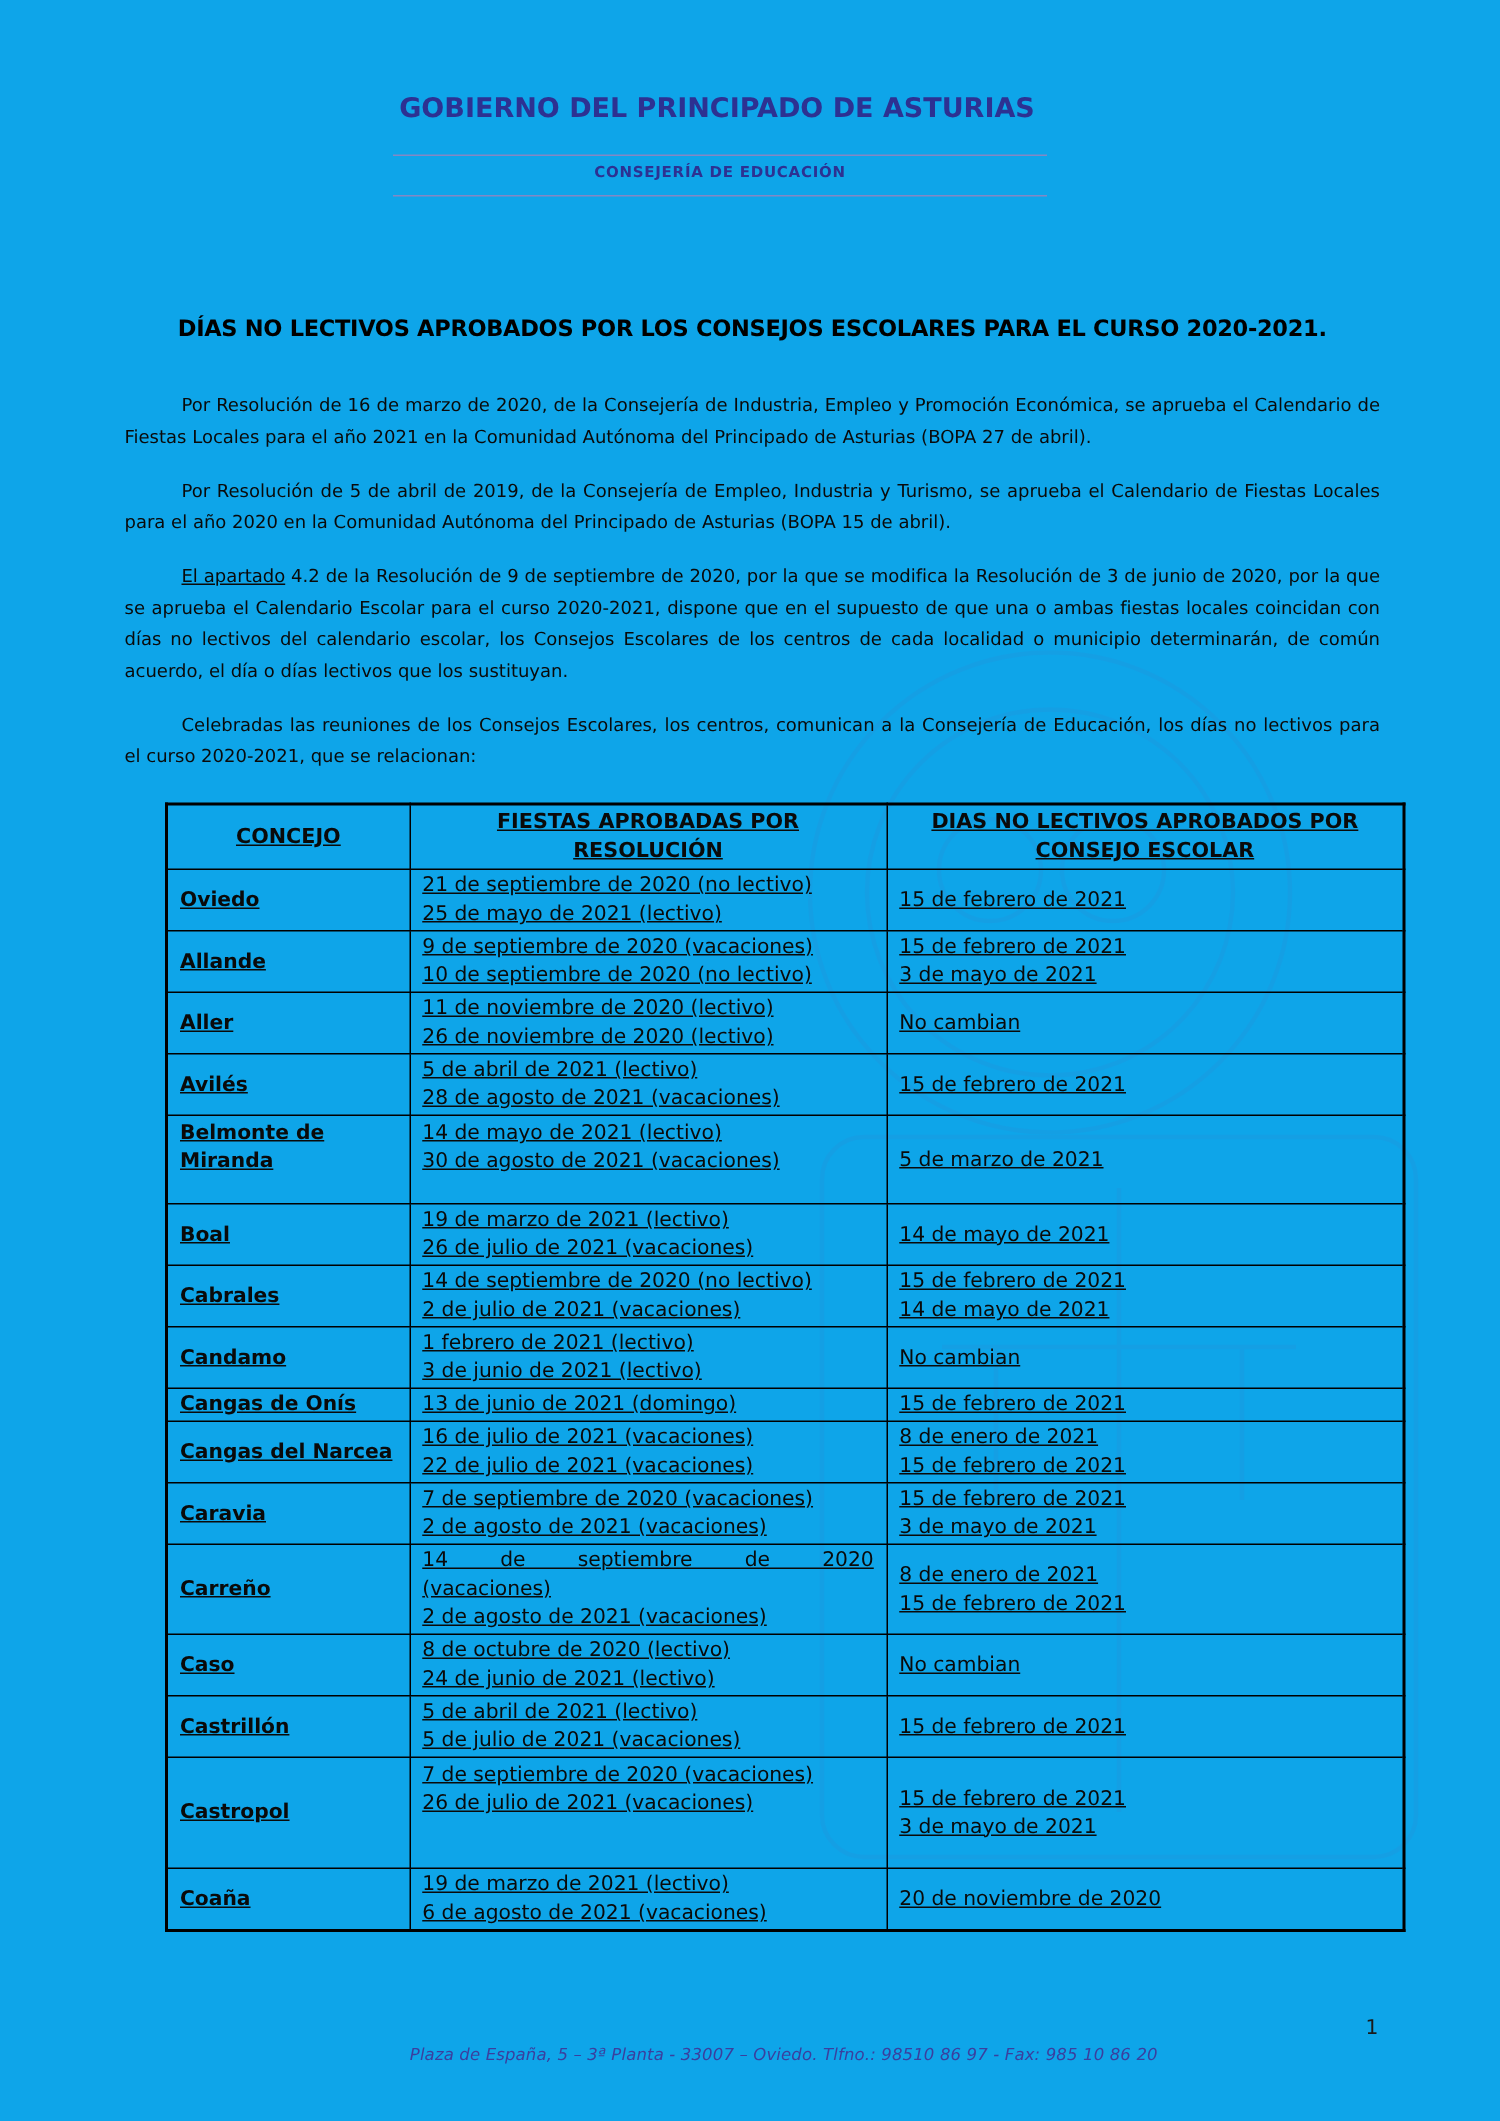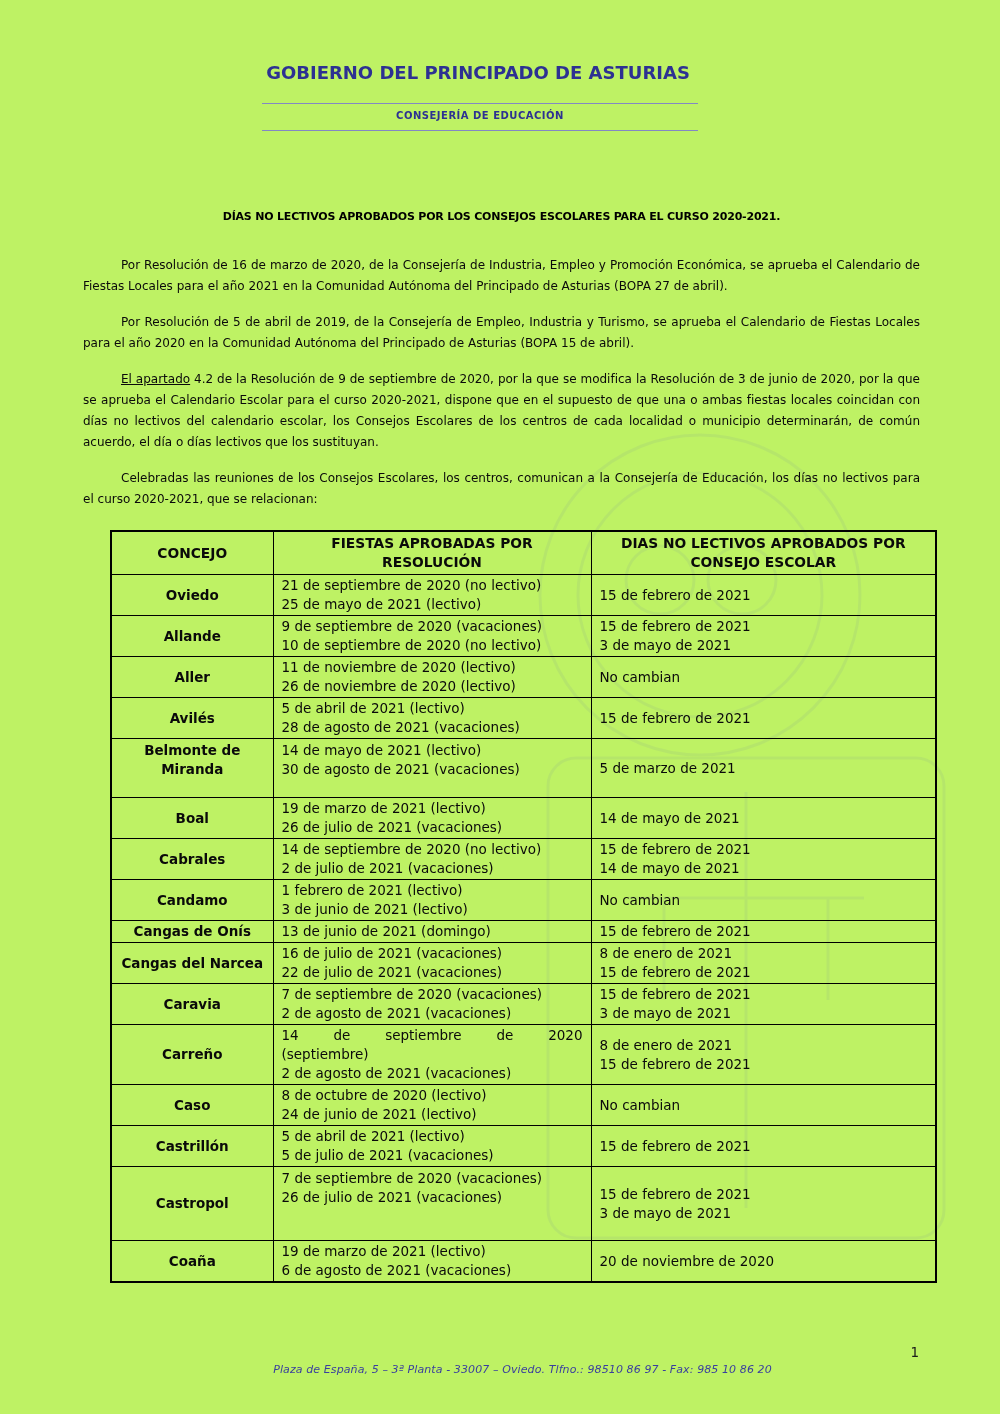--- a/index.html
+++ b/index.html
@@ -1,20 +1,20 @@
 <!DOCTYPE html>
 <html lang="es"><head>
 <meta charset="utf-8">
 <style>
   html, body { margin: 0; padding: 0; background: #ffffff; }
   .page {
     position: relative;
     width: 1000px;
     height: 1414px;
-    background: #bef264;
+    background: #0ea5e9;
     font-family: "DejaVu Sans", "Liberation Sans", sans-serif;
     color: #0a0a0a;
     overflow: hidden;
   }
 
   
   .watermark {
     position: absolute;
     left: 0; top: 0;
     width: 1000px; height: 1414px;
@@ -40,54 +40,55 @@
   .lh-dir {
     position: absolute; left: 708px; top: 119px; width: 240px;
     font-size: 12px; line-height: 15px; color: #3a3f9e; letter-spacing: 0.2px;
   }
 
   
   .content { position: relative; padding: 0 80px 0 83px; }
   .doc-title {
     margin: 40px 0 32px 0;
     text-align: center;
-    font-size: 11px; font-weight: bold; color: #000;
+    font-size: 15px; font-weight: bold; color: #000;
     letter-spacing: -0.2px;
   }
   .content p {
     margin: 0 0 15px 0;
     font-size: 12px; line-height: 21px;
     text-align: justify;
     text-indent: 38px;
   }
   .u { text-decoration: underline; }
 
   
   .tbl-wrap { margin: 20px 0 0 27px; }
   table.concejos {
     width: 825px;
     border-collapse: collapse;
     border: 2px solid #000;
     table-layout: fixed;
+    text-decoration: underline;
   }
   table.concejos th, table.concejos td {
     border: 1px solid #000;
   }
   table.concejos th {
     font-size: 13.8px; font-weight: bold; text-align: center;
     line-height: 19px; padding: 2px 6px; vertical-align: middle;
   }
   th.h-fiestas { padding: 2px 40px; }
   th.h-dias    { padding: 2px 8px; }
   table.concejos td {
     font-size: 13.5px; line-height: 19px;
     padding: 1px 8px; vertical-align: middle;
   }
   td.cell-concejo {
-    text-align: center; font-weight: bold; padding: 1px 16px;
+    font-weight: bold; padding: 1px 16px;
   }
   td.cell-fiestas div, td.cell-dias div { min-height: 19px; }
   .justify-line { text-align: justify; text-align-last: justify; }
 
   tr.row-spacious-sm td { height: 55px; }
   tr.row-spacious-sm td.cell-concejo,
   tr.row-spacious-sm td.cell-fiestas { vertical-align: top; padding-top: 2px; }
   tr.row-spacious-lg td { height: 70px; }
   tr.row-spacious-lg td.cell-fiestas { vertical-align: top; padding-top: 2px; }
 
@@ -260,21 +261,21 @@
               </td>
               <td class="cell-dias">
                 <div>15 de febrero de 2021</div>
                 <div>3 de mayo de 2021</div>
               </td>
             </tr>
             <tr>
               <td class="cell-concejo">Carreño</td>
               <td class="cell-fiestas">
                 <div class="justify-line">14 de septiembre de 2020</div>
-                <div>(septiembre)</div>
+                <div>(vacaciones)</div>
                 <div>2 de agosto de 2021 (vacaciones)</div>
               </td>
               <td class="cell-dias">
                 <div>8 de enero de 2021</div>
                 <div>15 de febrero de 2021</div>
               </td>
             </tr>
             <tr>
               <td class="cell-concejo">Caso</td>
               <td class="cell-fiestas">

